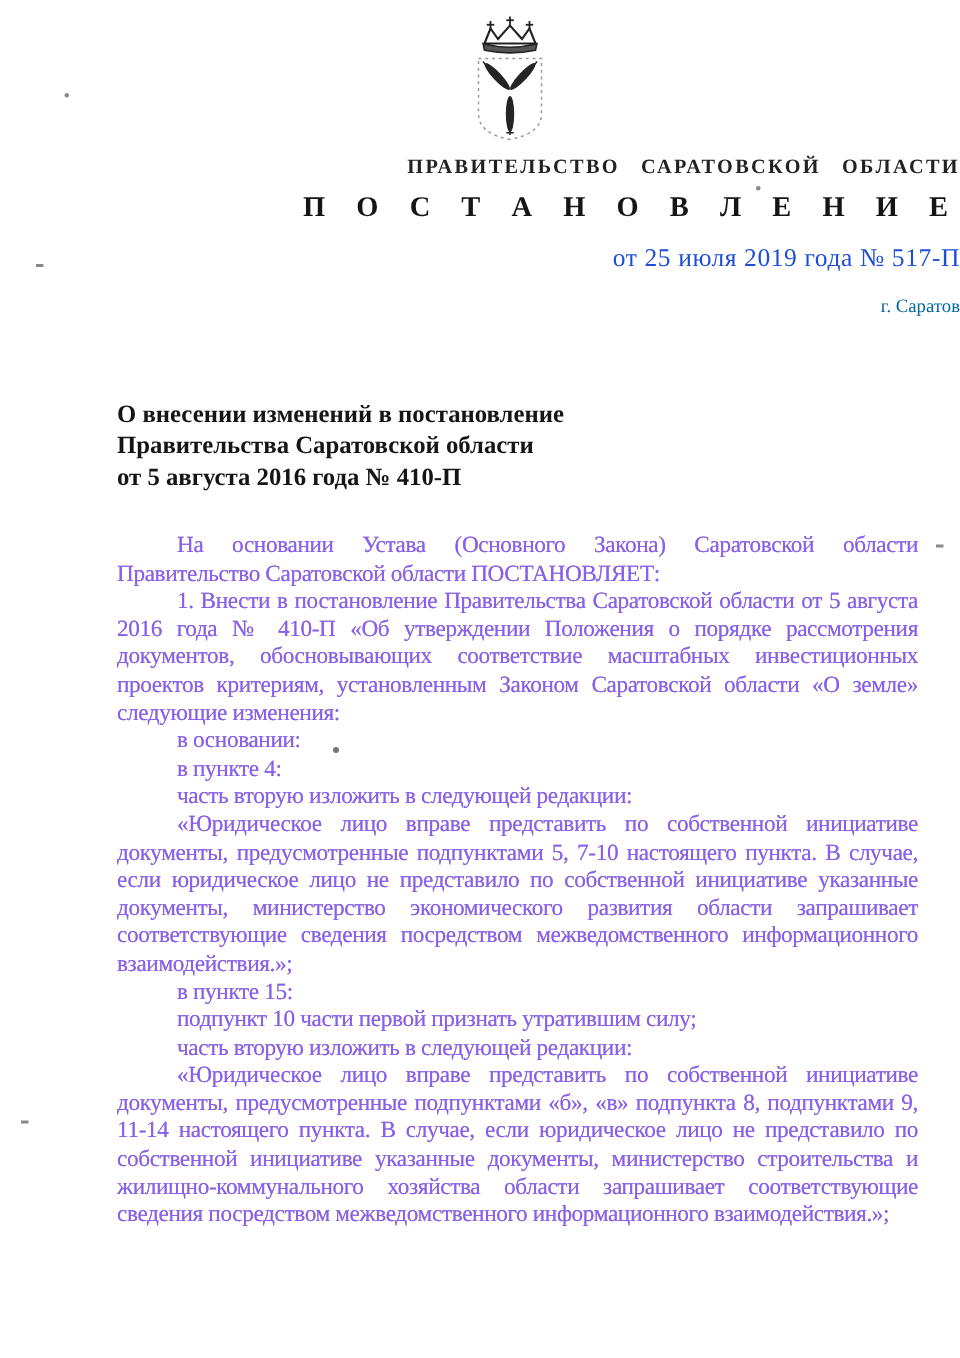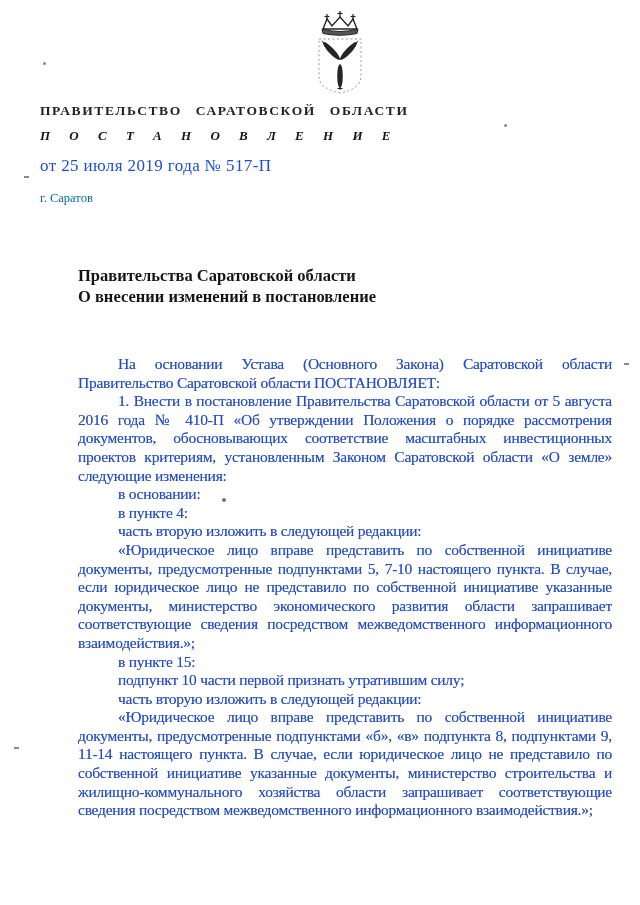--- a/index.html
+++ b/index.html
@@ -13,45 +13,44 @@
     overflow: hidden;
     font-family: "Liberation Serif", serif;
     color: #1b1b1b;
   }
   
   .header {
     position: absolute;
     left: 40px;
     top: 0;
     width: 600px;
-    text-align: left;
+    text-align: right;
   }
   .emblem {
     display: block;
     margin: 10px auto 0 auto;
     width: 80px;
     height: 86px;
   }
   .org-name {
     margin-top: 7px;
     font-size: 13.5px;
     font-weight: 600;
     letter-spacing: 1.6px;
     word-spacing: 9px;
     white-space: nowrap;
     color: #222;
   }
   .doc-type {
     margin-top: 9px;
-    font-size: 13px;
+    font-size: 19px;
     font-weight: bold;
     letter-spacing: 8px;
     white-space: nowrap;
     color: #151515;
-    font-style: italic;
   }
   .doc-date {
     margin-top: 12px;
     font-size: 17px;
     letter-spacing: 0.4px;
     color: #1d4ed8;
   }
   .doc-city {
     margin-top: 15px;
     font-size: 12.5px;
@@ -71,21 +70,21 @@
   
   .body-text {
     position: absolute;
     left: 78px;
     top: 355px;
     width: 534px;
     font-size: 15.5px;
     line-height: 18.6px;
     letter-spacing: -0.25px;
     text-align: justify;
-    color: #1d4ed8;
+    color: #8b5cf6;
   }
   .body-text p {
     text-indent: 40px;
     text-shadow: 0 0 0.4px rgba(20,20,20,0.45);
   }
   
   .speck { position: absolute; background: #8a8a8a; }
   .speck.dot { width: 3px; height: 3px; border-radius: 50%; }
   .speck.dash { height: 2px; }
 </style>
@@ -132,22 +131,23 @@
       </g>
     </svg>
 
     <div class="org-name">ПРАВИТЕЛЬСТВО САРАТОВСКОЙ ОБЛАСТИ</div>
     <div class="doc-type">П О С Т А Н О В Л Е Н И Е</div>
     <div class="doc-date">от 25 июля 2019 года № 517-П</div>
     <div class="doc-city">г. Саратов</div>
   </div>
 
   <div class="title-block">
+    <div>О внесении изменений в постановление</div>
     <div>Правительства Саратовской области</div>
-    <div>О внесении изменений в постановление</div>
+    <div>от 5 августа 2016 года № 410-П</div>
   </div>
 
   <div class="body-text">
     <p>На основании Устава (Основного Закона) Саратовской области Правительство Саратовской области ПОСТАНОВЛЯЕТ:</p>
     <p>1. Внести в постановление Правительства Саратовской области от 5 августа 2016 года № 410-П «Об утверждении Положения о порядке рассмотрения документов, обосновывающих соответствие масштабных инвестиционных проектов критериям, установленным Законом Саратовской области «О земле» следующие изменения:</p>
     <p>в основании:</p>
     <p>в пункте 4:</p>
     <p>часть вторую изложить в следующей редакции:</p>
     <p>«Юридическое лицо вправе представить по собственной инициативе документы, предусмотренные подпунктами 5, 7-10 настоящего пункта. В случае, если юридическое лицо не представило по собственной инициативе указанные документы, министерство экономического развития области запрашивает соответствующие сведения посредством межведомственного информационного взаимодействия.»;</p>
     <p>в пункте 15:</p>

